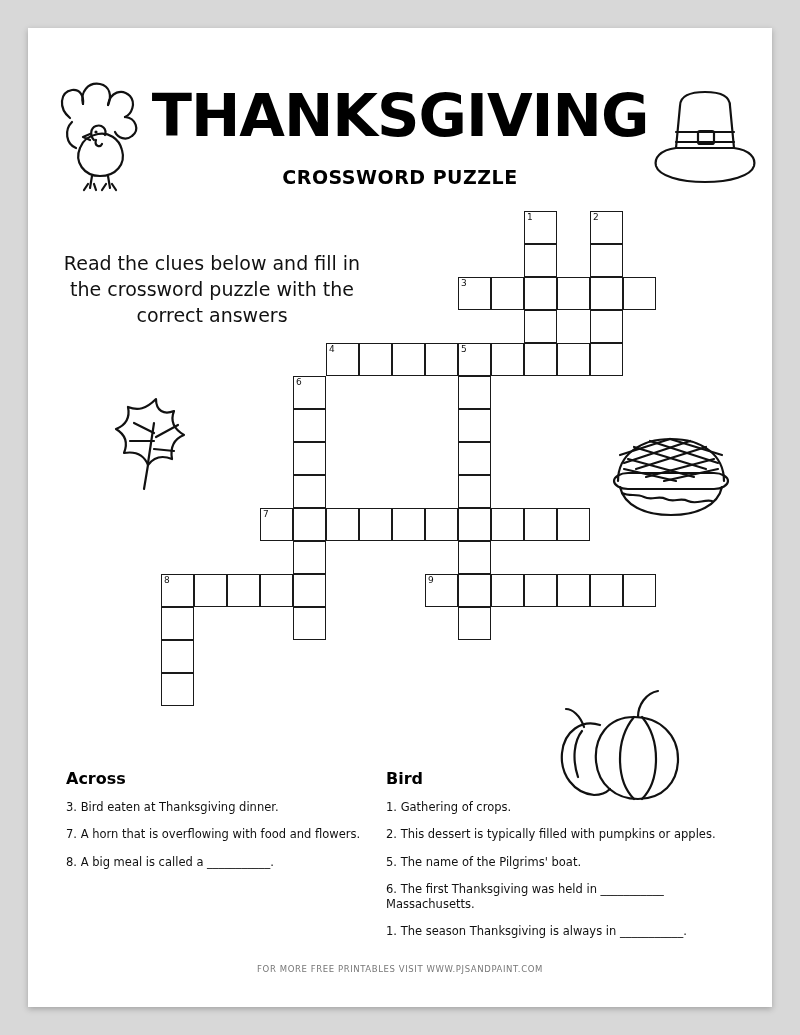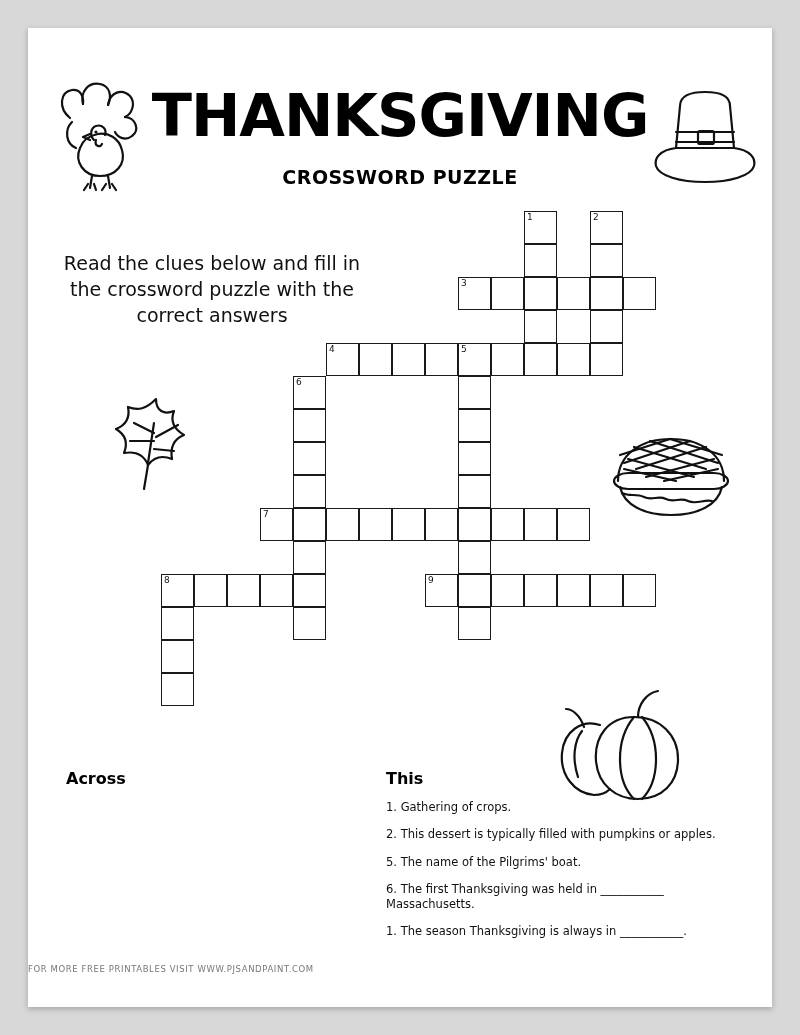--- a/index.html
+++ b/index.html
@@ -165,21 +165,21 @@
     margin-bottom: 13px;
     line-height: 1.25;
   }
 
   
   .footer {
     position: absolute;
     left: 0;
     top: 936px;
     width: 744px;
-    text-align: left;
+    text-align: center;
     font-family: "DejaVu Sans", sans-serif;
     font-size: 8.5px;
     letter-spacing: 0.6px;
     color: #777;
   }
 </style>
 </head>
 <body>
 
 <div class="page">
@@ -326,23 +326,26 @@
       <div class="cell" style="left: 133px; top: 579px; width: 33px; height: 33px; pointer-events: auto;"></div>
       <div class="cell" style="left: 265px; top: 579px; width: 33px; height: 33px; pointer-events: auto;"></div>
       <div class="cell" style="left: 430px; top: 579px; width: 33px; height: 33px; pointer-events: auto;"></div>
       <div class="cell" style="left: 133px; top: 612px; width: 33px; height: 33px; pointer-events: auto;"></div>
       <div class="cell" style="left: 133px; top: 645px; width: 33px; height: 33px; pointer-events: auto;"></div>
     </div>
 
   <div class="clues">
     <div class="clue-col across">
       <div class="clue-heading">Across</div>
+      <div class="clue-item">3. Bird eaten at Thanksgiving dinner.</div>
+      <div class="clue-item">7. A horn that is overflowing with food and flowers.</div>
+      <div class="clue-item">8. A big meal is called a ___________.</div>
     </div>
     <div class="clue-col down">
-      <div class="clue-heading">This</div>
+      <div class="clue-heading">Bird</div>
       <div class="clue-item">1. Gathering of crops.</div>
       <div class="clue-item">2. This dessert is typically filled with pumpkins or apples.</div>
       <div class="clue-item">5. The name of the Pilgrims' boat.</div>
       <div class="clue-item">6. The first Thanksgiving was held in ___________ Massachusetts.</div>
       <div class="clue-item">1. The season Thanksgiving is always in ___________.</div>
     </div>
   </div>
 
   <div class="footer">FOR MORE FREE PRINTABLES VISIT WWW.PJSANDPAINT.COM</div>
 

